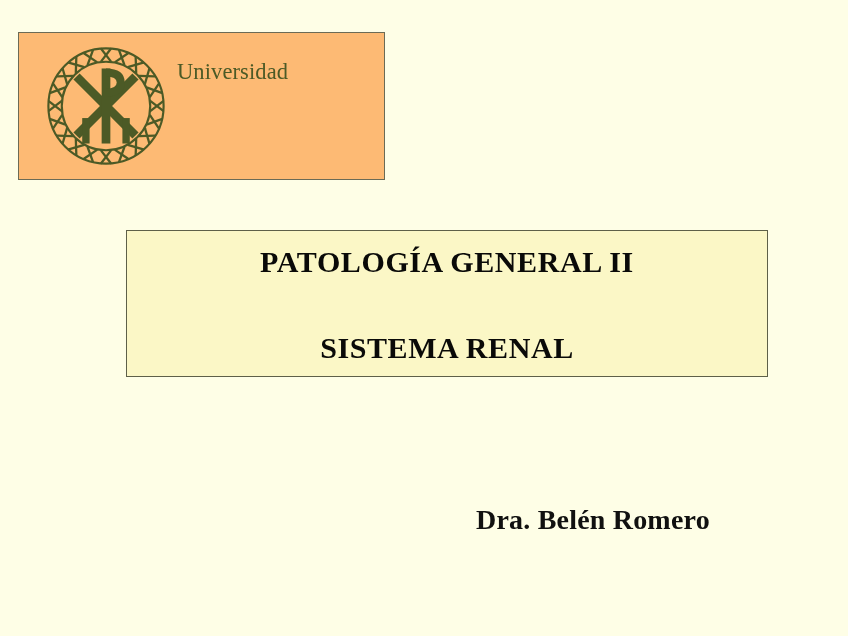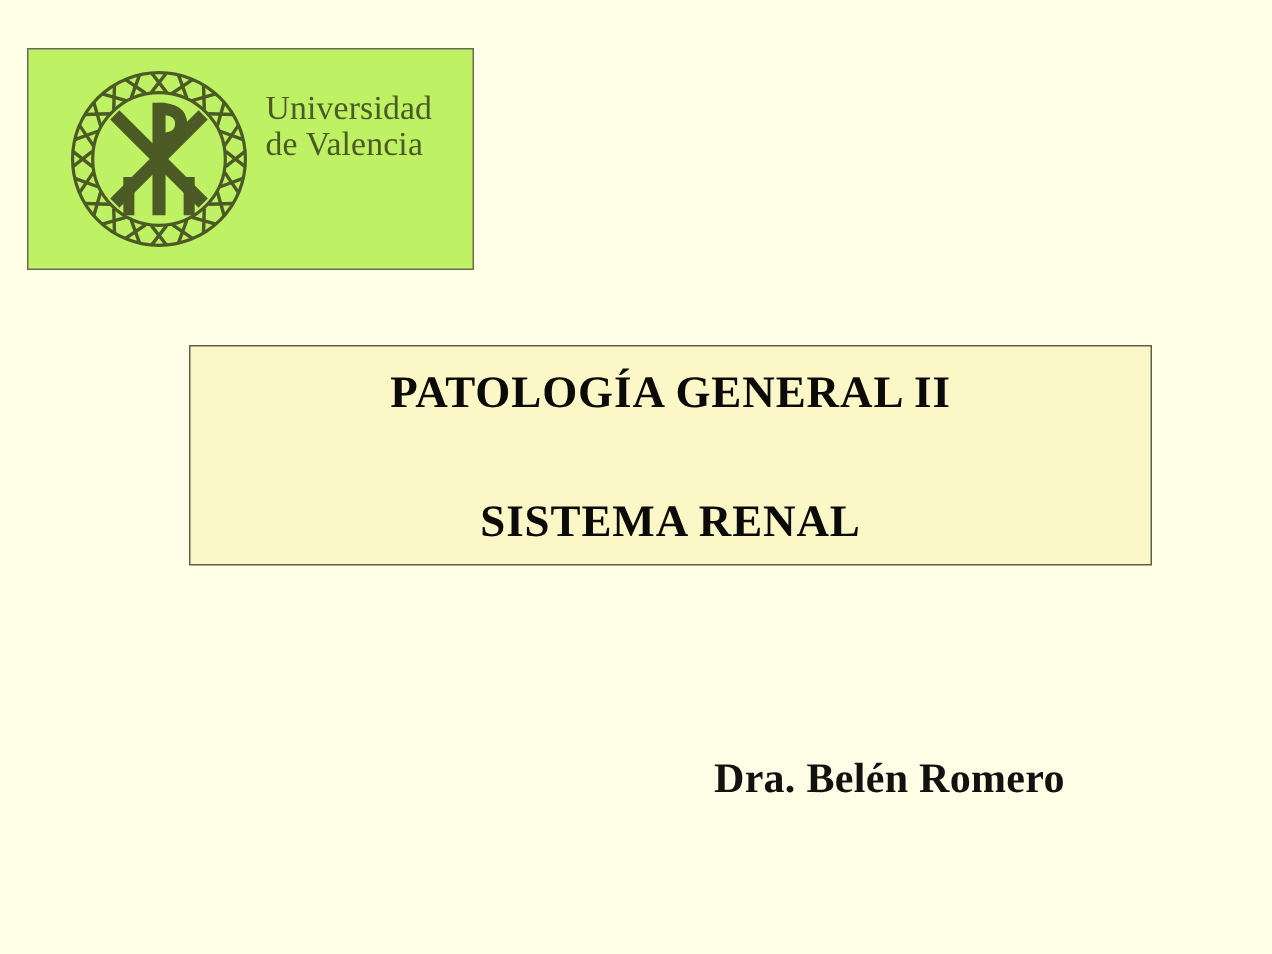--- a/index.html
+++ b/index.html
@@ -23,23 +23,23 @@
     width: 848px;
     height: 636px;
     background: #fefee6;
   }
 
   
   #logo-box {
     position: absolute;
     left: 18px;
     top: 32px;
-    width: 298px;
+    width: 367px;
     height: 148px;
-    background: #bef264;
+    background: #fdba74;
     border: 1.5px solid #6b6b55;
     box-sizing: border-box;
     display: flex;
     align-items: center;
   }
 
   #logo-emblem {
     position: absolute;
     left: 20px;
     top: 6px;
@@ -225,21 +225,20 @@
 
         <g stroke="#4c5a26" fill="none" stroke-width="11">
           <line x1="70" y1="118" x2="70" y2="156"></line>
           <line x1="130" y1="118" x2="130" y2="156"></line>
         </g>
       </svg>
     </div>
 
     <div id="logo-wordmark">
       <span class="wm-line">Universidad</span>
-      <span class="wm-line">de Valencia</span>
     </div>
   </div>
 
   <div id="title-box">
     <div id="title-line-2">SISTEMA RENAL</div>
     <div id="title-line-1">PATOLOGÍA GENERAL II</div>
   </div>
 
   <div id="author-text">Dra. Belén Romero</div>
 

